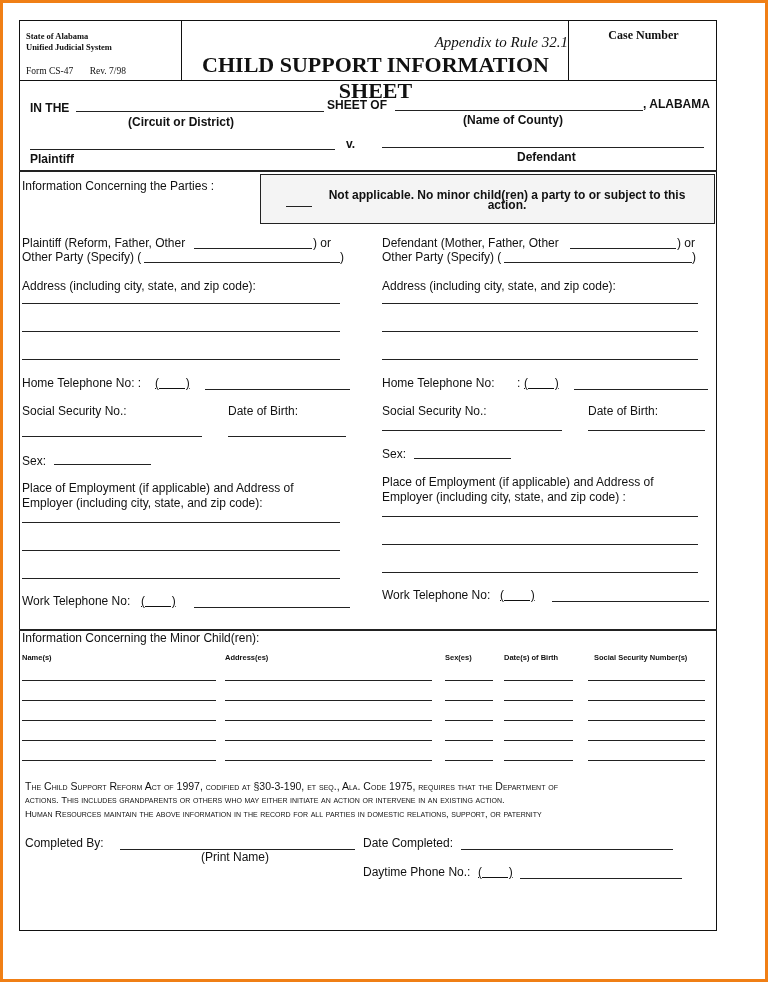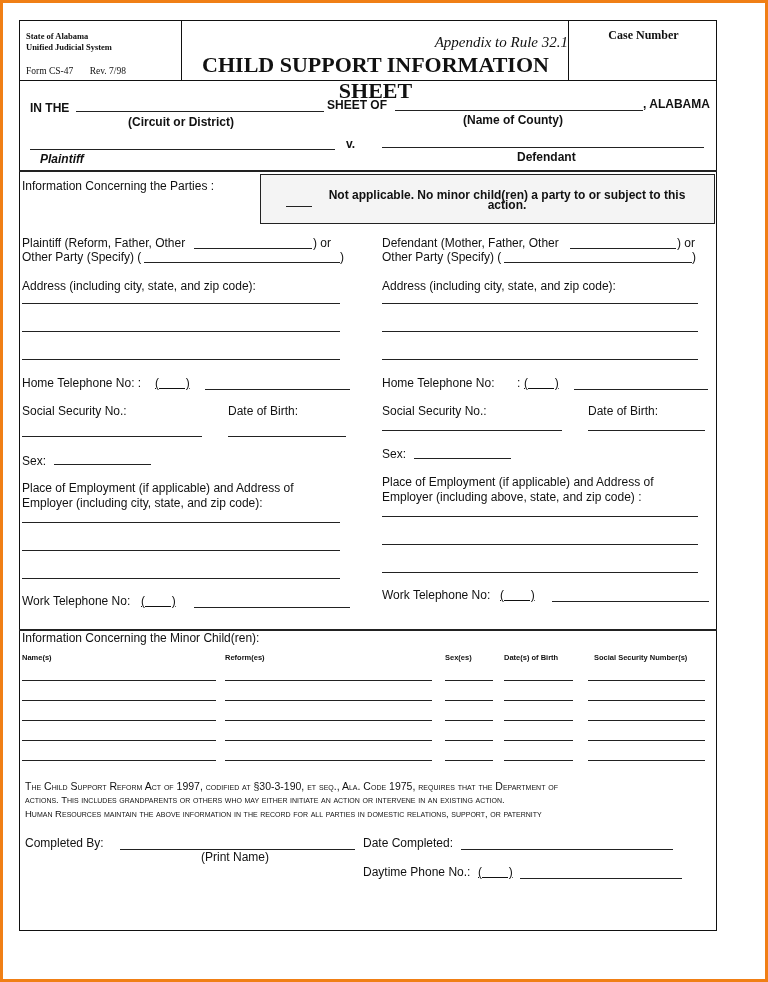--- a/index.html
+++ b/index.html
@@ -49,21 +49,21 @@
 <div class="line" style="left:76px;top:111px;width:248px;"></div>
 <div class="abs t12 b" style="left:327px;top:98px;">SHEET OF</div>
 <div class="line" style="left:395px;top:110px;width:248px;"></div>
 <div class="abs t12 b" style="left:643px;top:97px;">, ALABAMA</div>
 <div class="abs t12 b" style="left:128px;top:115px;">(Circuit or District)</div>
 <div class="abs t12 b" style="left:463px;top:113px;">(Name of County)</div>
 
 <div class="line" style="left:30px;top:149px;width:305px;"></div>
 <div class="abs t12 b" style="left:346px;top:137px;">v.</div>
 <div class="line" style="left:382px;top:147px;width:322px;"></div>
-<div class="abs t12 b" style="left:40px;top:152px;font-style:italic;">Plaintiff</div>
+<div class="abs t12 b" style="left:30px;top:152px;">Plaintiff</div>
 <div class="abs t12 b" style="left:517px;top:150px;">Defendant</div>
 
 <div class="divider" style="top:170px;"></div>
 
 <div class="abs t12" style="left:22px;top:179px;">Information Concerning the Parties :</div>
 <div class="na-box"></div>
 <div class="line" style="left:286px;top:206px;width:26px;"></div>
 <div class="abs t12 b" style="left:317px;top:190px;width:380px;text-align:center;line-height:10px;">Not applicable.  No minor child(ren) a party to or subject to this action.</div>
 
 <div class="abs t12" style="left:22px;top:236px;">
@@ -124,35 +124,35 @@
 <div class="abs t12" style="left:382px;top:404px;">Social Security No.:</div>
 <div class="abs t12" style="left:588px;top:404px;">Date of Birth:</div>
 <div class="line" style="left:382px;top:430px;width:180px;"></div>
 <div class="line" style="left:588px;top:430px;width:117px;"></div>
 
 <div class="abs t12" style="left:382px;top:447px;">Sex:</div>
 <div class="line" style="left:414px;top:458px;width:97px;"></div>
 
 <div class="abs t12" style="left:382px;top:475px;line-height:15px;">
   <div>Place of Employment (if applicable) and Address of</div>
-  <div>Employer (including above, state, and zip code) :</div>
+  <div>Employer (including city, state, and zip code) :</div>
 </div>
 <div class="line" style="left:382px;top:516px;width:316px;"></div>
 <div class="line" style="left:382px;top:544px;width:316px;"></div>
 <div class="line" style="left:382px;top:572px;width:316px;"></div>
 
 <div class="abs t12" style="left:382px;top:588px;">Work Telephone No:</div>
 <div class="abs t12 under" style="left:500px;top:588px;white-space:pre;">(        )</div>
 <div class="line" style="left:552px;top:601px;width:157px;"></div>
 
 <div class="divider" style="top:629px;"></div>
 
 <div class="abs t12" style="left:22px;top:631px;">Information Concerning the Minor Child(ren):</div>
 <div class="abs b" style="left:22px;top:653px;font-size:7.5px;">Name(s)</div>
-<div class="abs b" style="left:225px;top:653px;font-size:7.5px;">Reform(es)</div>
+<div class="abs b" style="left:225px;top:653px;font-size:7.5px;">Address(es)</div>
 <div class="abs b" style="left:445px;top:653px;font-size:7.5px;">Sex(es)</div>
 <div class="abs b" style="left:504px;top:653px;font-size:7.5px;">Date(s) of Birth</div>
 <div class="abs b" style="left:594px;top:653px;font-size:7.5px;">Social Security Number(s)</div>
 
 <div id="child-rows">
     <div>
       <div class="line" style="left: 22px; top: 680px; width: 194px;"></div>
       <div class="line" style="left: 225px; top: 680px; width: 207px;"></div>
       <div class="line" style="left: 445px; top: 680px; width: 48px;"></div>
       <div class="line" style="left: 504px; top: 680px; width: 69px;"></div>

